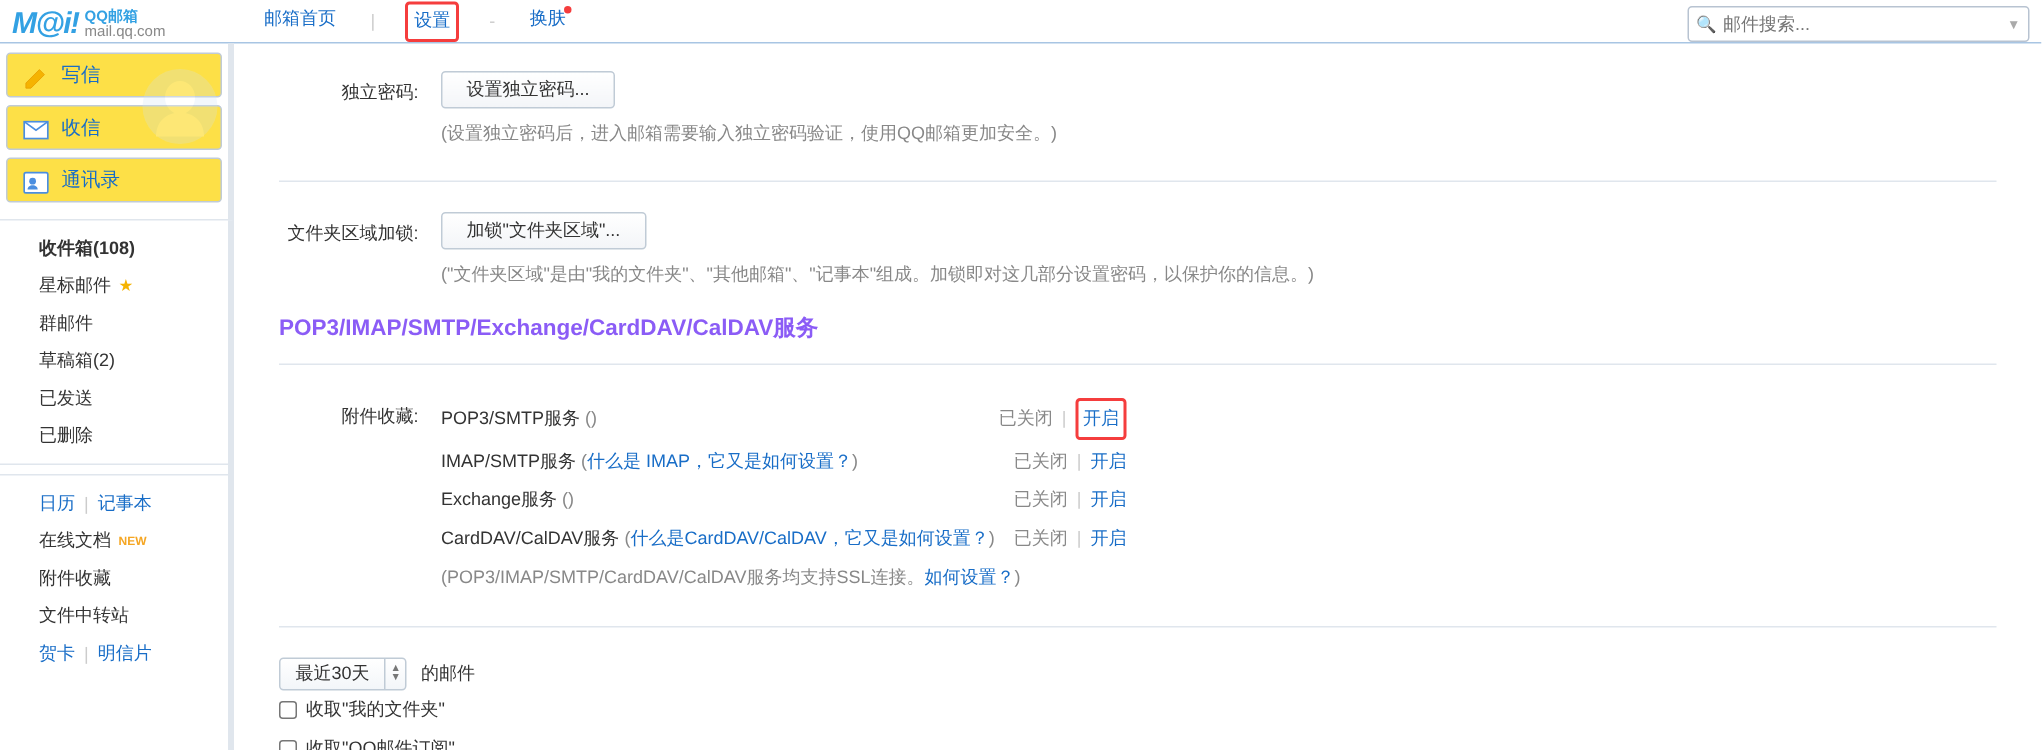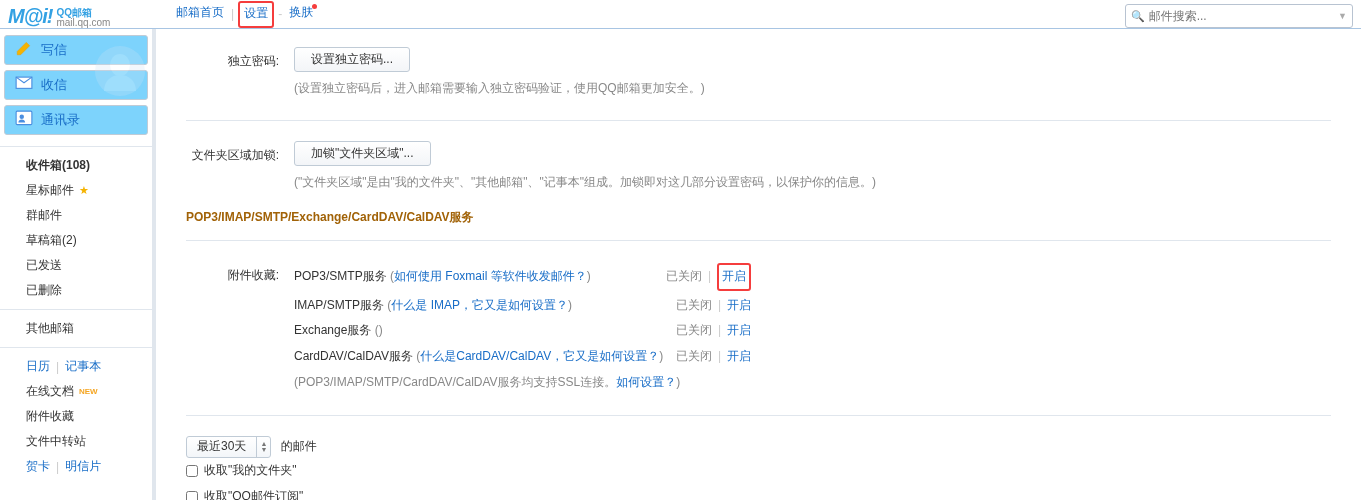--- a/index.html
+++ b/index.html
@@ -1,42 +1,42 @@
 <!DOCTYPE html>
 <html><head>
 <meta charset="utf-8">
 <style>
 * { margin: 0; padding: 0; box-sizing: border-box; }
 body { font-family: "PingFang SC", "Microsoft YaHei", Arial, sans-serif; font-size: 12px; color: #333; background: #fff; width: 1361px; }
 a { color: #186dc7; text-decoration: none; }
 
 
 .header { height: 28px; display: flex; align-items: flex-end; padding-left: 8px; position: relative; }
-.logo { display: flex; align-items: flex-end; width: 165px; }
+.logo { display: flex; align-items: center; width: 165px; }
 .logo-icon { font-size: 20px; font-weight: bold; color: #33a1e3; margin-right: 4px; font-style: italic; letter-spacing: -1px; }
 .logo-text { display: flex; flex-direction: column; line-height: 1; }
 .logo-text .t1 { font-size: 10px; font-weight: bold; color: #33a1e3; }
 .logo-text .t2 { font-size: 10px; color: #888; }
-.nav { display: flex; gap: 4px; align-items: flex-end; }
+.nav { display: flex; gap: 20px; align-items: flex-end; }
 .nav-item { color: #186dc7; padding: 0 3px 7px 3px; }
 .nav-sep { color: #ccc; padding-bottom: 7px; }
 .nav-highlight { border: 2px solid #f53d3d; border-radius: 3px; padding: 2px 4px 4px 4px; }
 .dot { display: inline-block; width: 5px; height: 5px; background: #f53d3d; border-radius: 50%; vertical-align: top; margin-left: -1px; }
 .search-box { margin-left: auto; margin-right: 8px; border: 1px solid #b8c3d1; border-radius: 3px; width: 228px; height: 24px; display: flex; align-items: center; padding: 0 5px; background: #fff; }
 .search-box .icon { color: #888; font-size: 11px; margin-right: 4px; }
 .search-box input { border: none; outline: none; flex: 1; font-size: 12px; color: #888; }
 .search-box .drop { color: #aaa; font-size: 9px; }
 
 
 .main { display: flex; border-top: 1px solid #a8c5e3; margin-top: 0; height: 472px; }
 
 
 .sidebar { width: 156px; border-right: 1px solid #e0e6ed; display: flex; flex-direction: column; }
 .side-top { padding: 6px 4px; border-bottom: 1px solid #e0e6ed; position: relative; border-right: 4px solid #e0e6ed; margin-right: -1px; }
-.big-btn { display: flex; align-items: flex-start; border: 1px solid #c0cbd6; border-radius: 3px; padding: 5px 10px; margin-bottom: 5px; cursor: pointer; background: #7dd3fc; }
+.big-btn { display: flex; align-items: flex-end; border: 1px solid #c0cbd6; border-radius: 3px; padding: 5px 10px; margin-bottom: 5px; cursor: pointer; background: #fde047; }
 .big-btn:last-child { margin-bottom: 0; }
 .big-btn .icon { width: 18px; height: 14px; margin-right: 8px; display: inline-flex; align-items: center; justify-content: center; }
 .big-btn .lbl { font-size: 13px; color: #186dc7; }
 .avatar-fade { position: absolute; right: 6px; top: 16px; width: 52px; height: 52px; opacity: 0.25; }
 .avatar-fade svg { width: 100%; height: 100%; }
 
 .side-nav { padding: 6px 0; border-right: 4px solid #e0e6ed; margin-right: -1px; flex: 1; }
 .snav-item { padding: 4px 0 4px 26px; cursor: pointer; display: flex; align-items: center; gap: 5px; }
 .snav-item.bold { font-weight: bold; }
 .star { color: #f5b301; font-size: 11px; }
@@ -48,21 +48,21 @@
 
 
 .content { flex: 1; padding: 10px 30px 0 30px; overflow: auto; }
 .setting-row { display: flex; align-items: flex-start; padding: 8px 0; line-height: 1.8; }
 .setting-label { width: 108px; text-align: right; padding-right: 15px; color: #333; padding-top: 4px; }
 .setting-body { flex: 1; }
 .btn { border: 1px solid #c0cbd6; border-radius: 3px; background: linear-gradient(#fff, #f3f5f8); padding: 3px 16px; cursor: pointer; font-size: 12px; color: #333; }
 .hint { color: #888; margin-top: 6px; }
 .hr { height: 1px; background: #e0e6ed; margin: 12px 0; }
 
-.section-title { font-size: 12px; font-weight: bold; color: #a16207; margin: 8px 0 14px 0; }
+.section-title { font-size: 15px; font-weight: bold; color: #8b5cf6; margin: 8px 0 14px 0; }
 
 .service-list { }
 .service-row { display: flex; align-items: center; padding: 2px 0; line-height: 1.8; justify-content: space-between; }
 .service-name { color: #333; }
 .service-help { color: #186dc7; }
 .paren { color: #888; }
 .service-actions { margin-left: auto; padding-right: 580px; display: flex; align-items: center; gap: 2px; }
 .status { color: #888; }
 .action-sep { color: #ccc; margin: 0 4px; }
 .action-link { color: #186dc7; }
@@ -146,21 +146,20 @@
       <div class="snav-item bold">收件箱(108)</div>
       <div class="snav-item">
           <span>星标邮件</span>
           <span class="star">★</span>
         </div>
       <div class="snav-item">群邮件</div>
       <div class="snav-item">草稿箱(2)</div>
       <div class="snav-item">已发送</div>
       <div class="snav-item">已删除</div>
       <div class="snav-divider"></div>
-      <div class="snav-item">其他邮箱</div>
       <div class="snav-divider"></div>
       <div class="snav-row">
         <a href="#">日历</a>
         <span class="sep">|</span>
         <a href="#">记事本</a>
       </div>
       <div class="snav-item">
           <span>在线文档</span>
           <span class="new-badge">NEW</span>
         </div>
@@ -194,21 +193,20 @@
 
     <div class="section-title">POP3/IMAP/SMTP/Exchange/CardDAV/CalDAV服务</div>
     <div class="hr"></div>
 
     <div class="setting-row">
       <div class="setting-label">附件收藏:</div>
       <div class="setting-body service-list">
         <div class="service-row">
           <span class="service-name">POP3/SMTP服务</span>
           <span class="paren">&nbsp;(</span>
-            <a href="#" class="service-help">如何使用 Foxmail 等软件收发邮件？</a>
             <span class="paren">)</span>
           <span class="service-actions">
             <span class="status">已关闭</span>
             <span class="action-sep">|</span>
             <a href="#" class="action-link hl">开启</a>
           </span>
         </div>
         <div class="service-row">
           <span class="service-name">IMAP/SMTP服务</span>
           <span class="paren">&nbsp;(</span>

